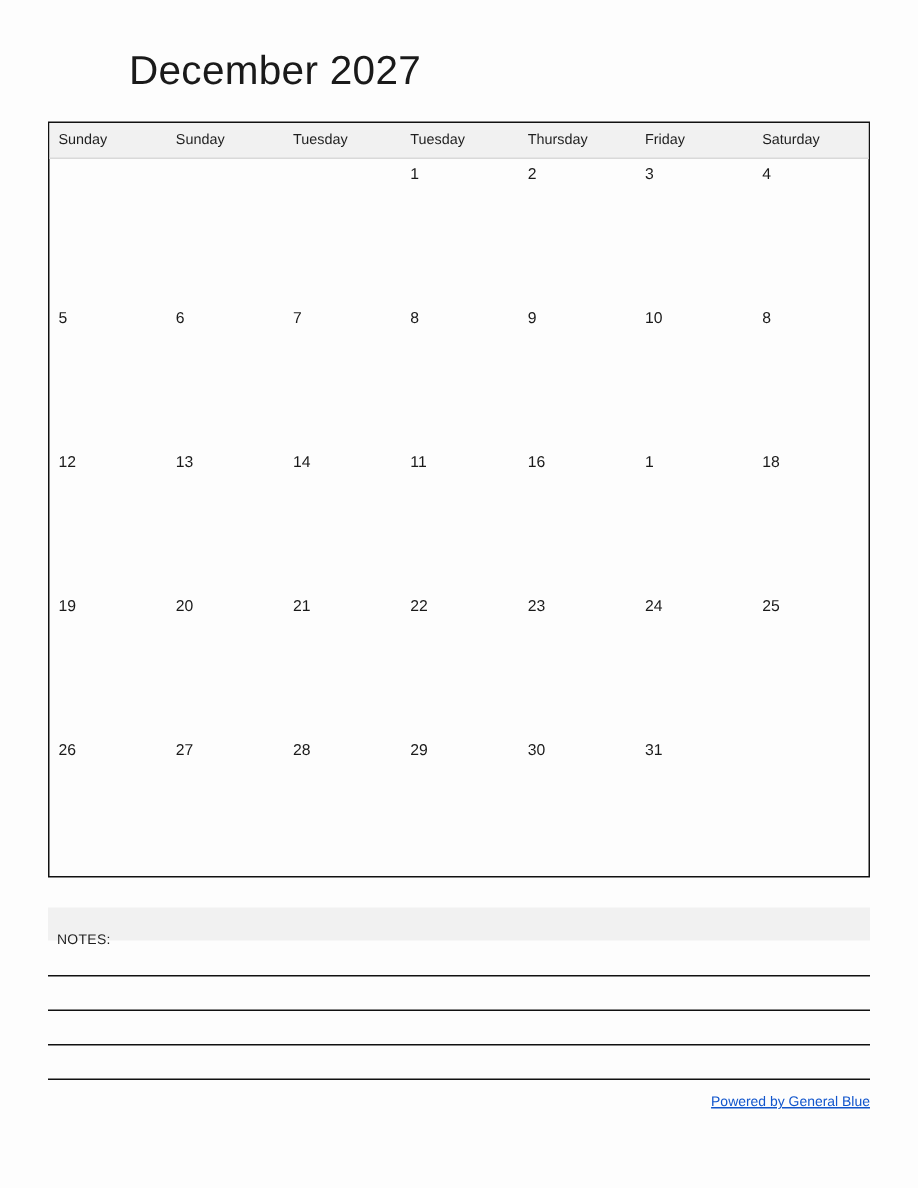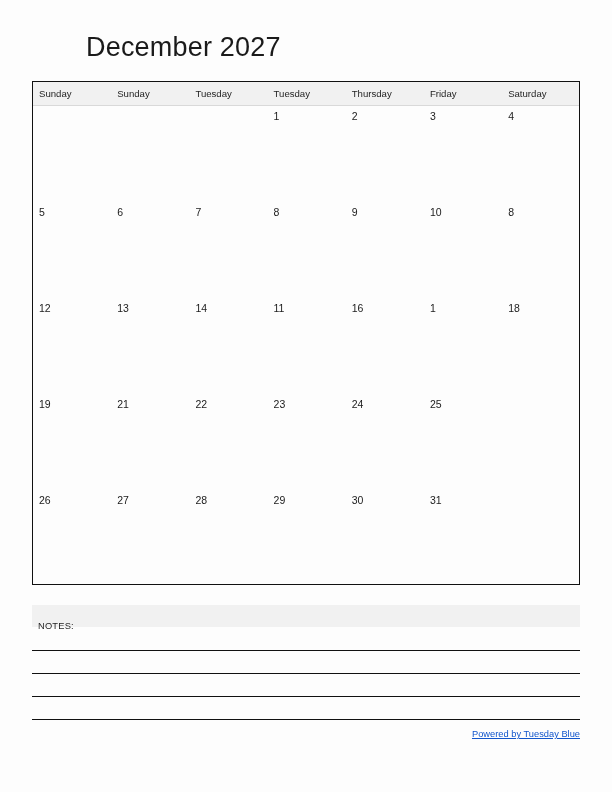--- a/index.html
+++ b/index.html
@@ -223,20 +223,23 @@
       <div class="day-cell">
           <span class="day-num">18</span>
         </div>
     </div>
 
     <div class="week-row">
       <div class="day-cell">
           <span class="day-num">19</span>
         </div>
       <div class="day-cell">
+          <span class="day-num">20</span>
+        </div>
+      <div class="day-cell">
           <span class="day-num">21</span>
         </div>
       <div class="day-cell">
           <span class="day-num">22</span>
         </div>
       <div class="day-cell">
           <span class="day-num">23</span>
         </div>
       <div class="day-cell">
           <span class="day-num">24</span>
@@ -276,15 +279,15 @@
     <span class="notes-label">NOTES:</span>
   </div>
 
   <div class="note-lines">
     <div class="note-line l1"></div>
     <div class="note-line l2"></div>
     <div class="note-line l3"></div>
     <div class="note-line l4"></div>
   </div>
 
-  <a class="footer-link">Powered by Tuesday Blue</a>
+  <a class="footer-link">Powered by General Blue</a>
 
 </div>
 
 </body></html>

